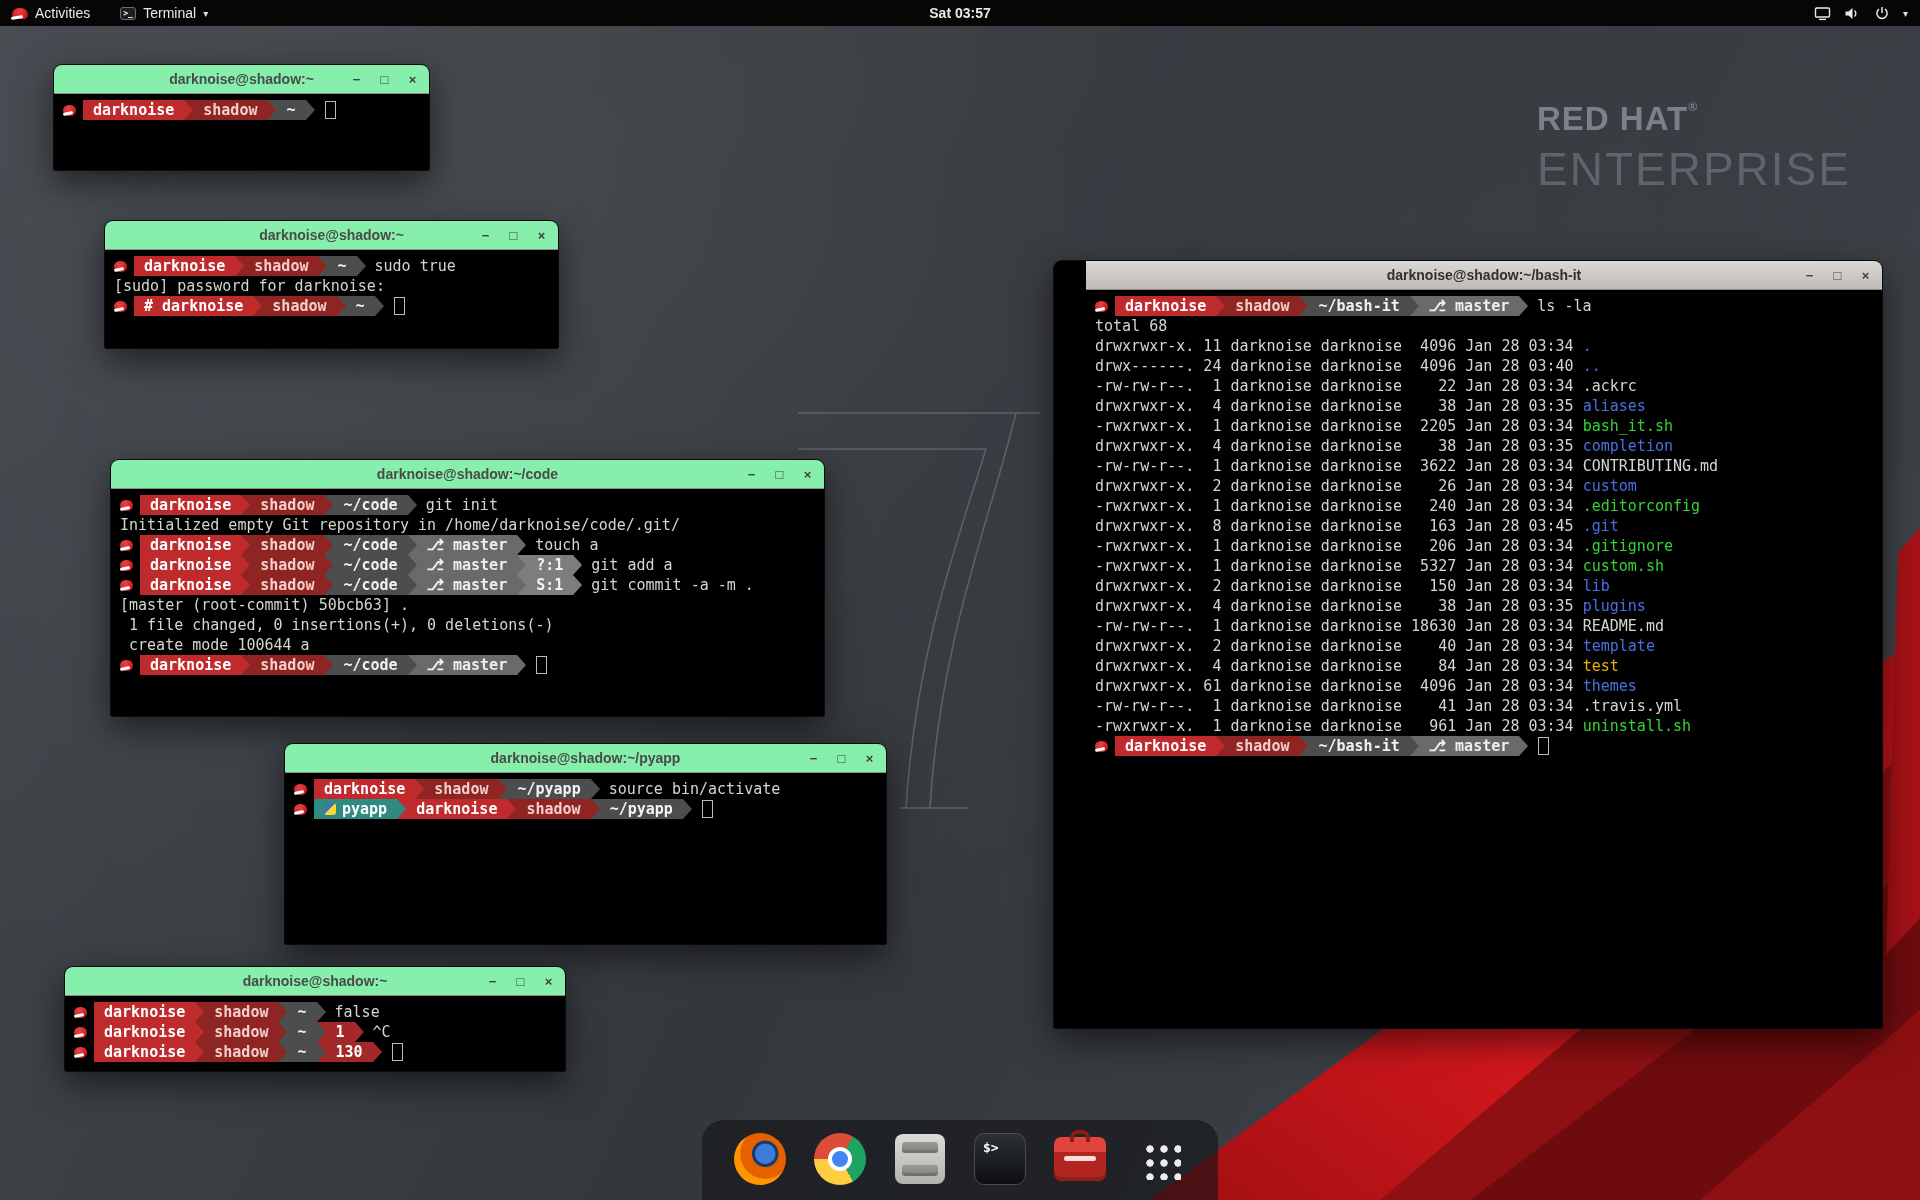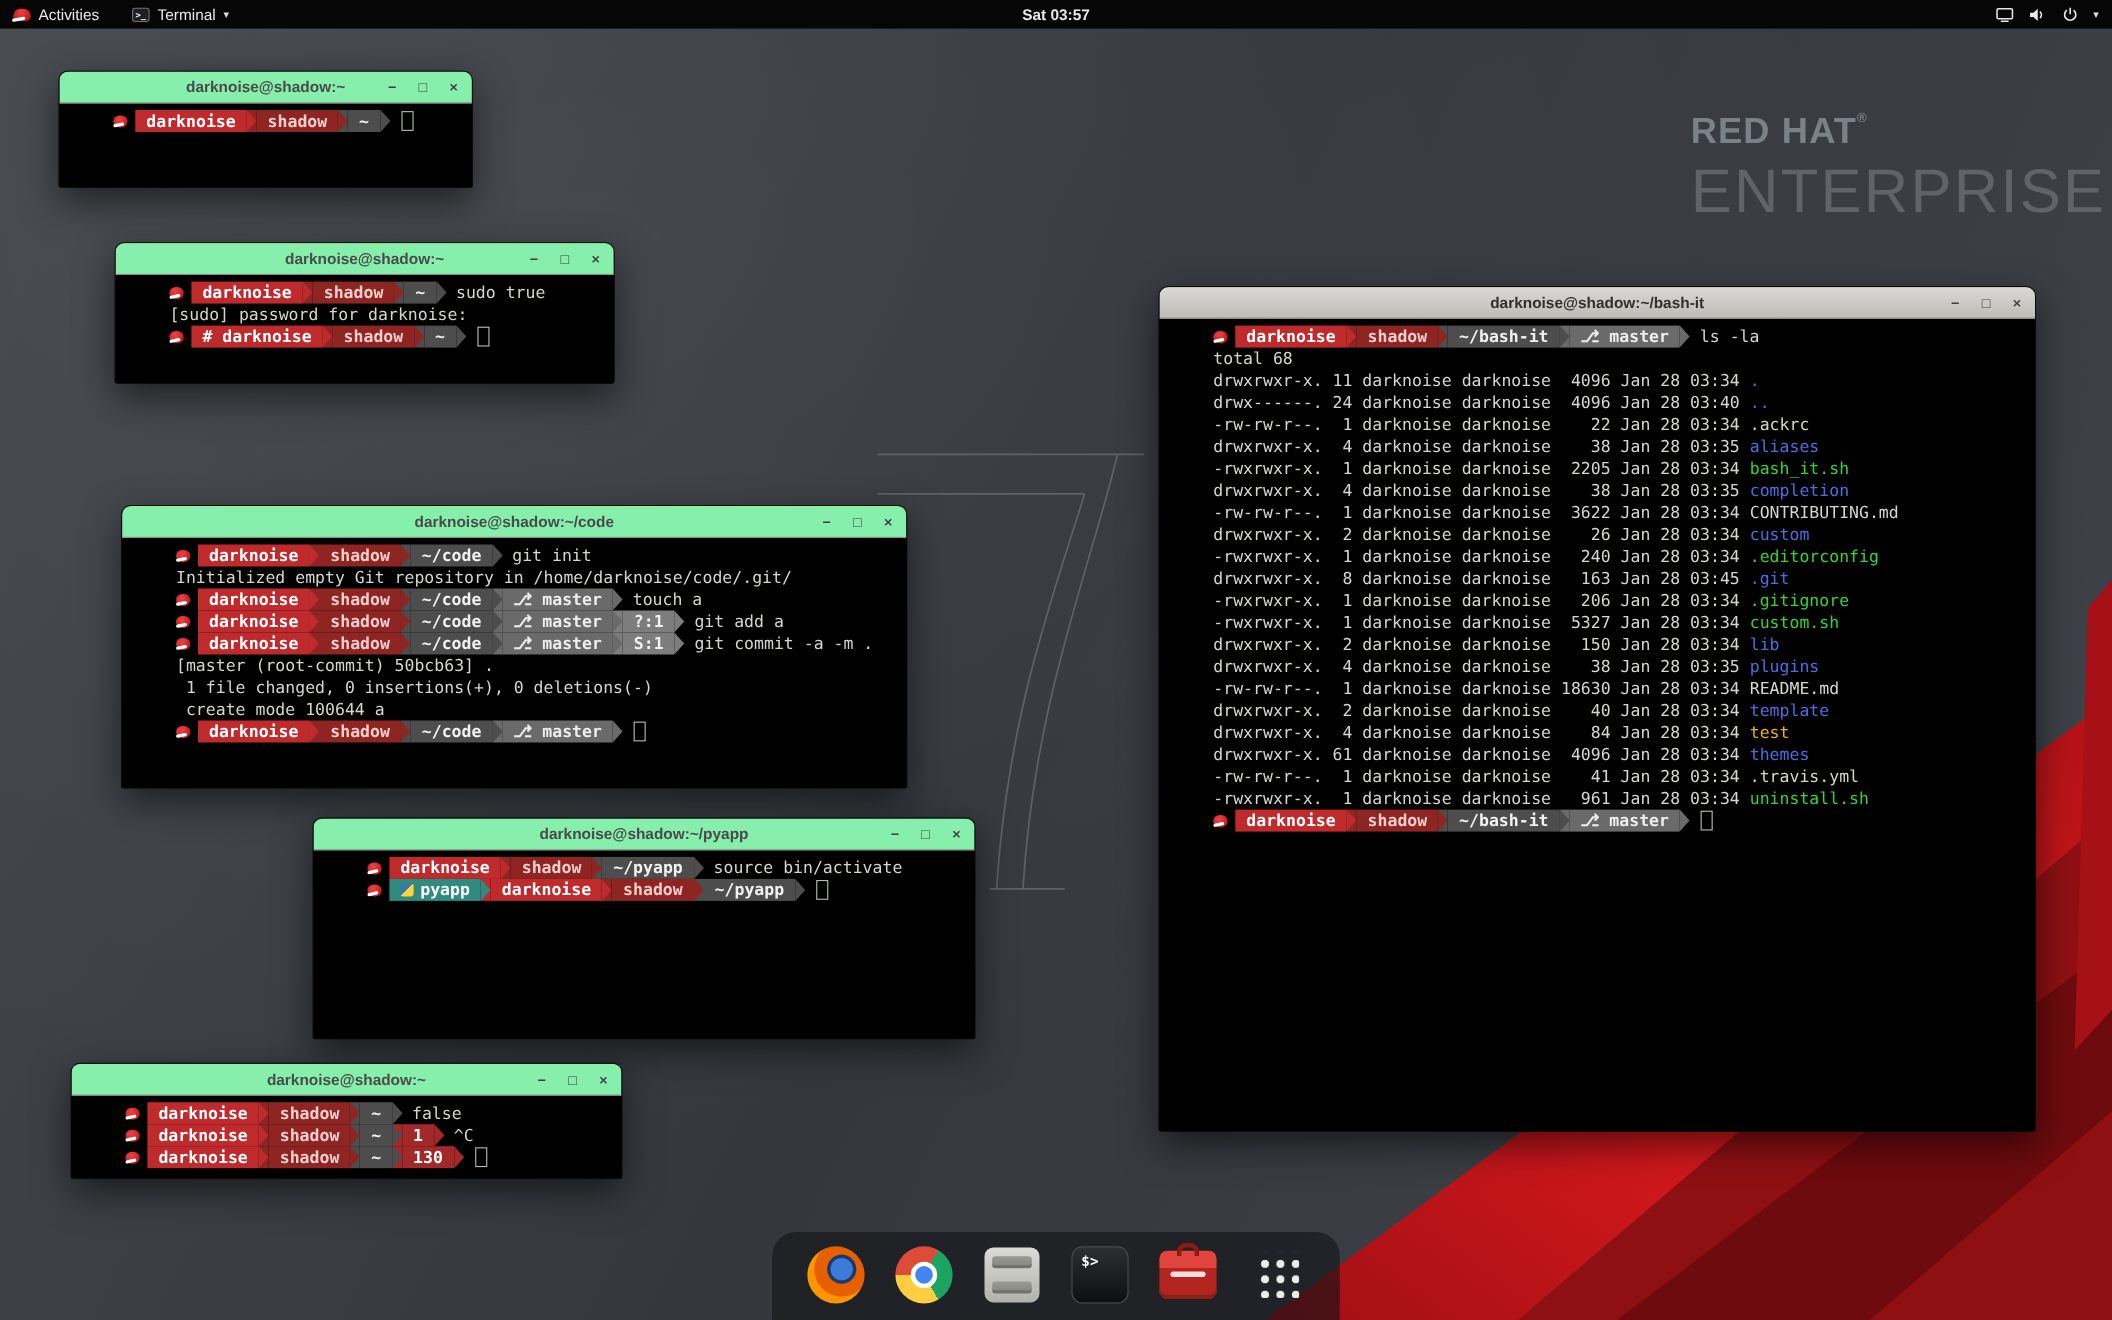--- a/index.html
+++ b/index.html
@@ -22,33 +22,33 @@
     border-radius:8px 8px 5px 5px;position:relative;}
   .hat-mini::after{content:"";position:absolute;left:-1px;bottom:0;width:12px;height:3px;background:#fff;border-radius:2px;transform:rotate(-10deg);}
   .term-mini{width:16px;height:13px;background:#1d1f22;border:1px solid #6f6f6f;border-radius:3px;
     color:#fff;font:bold 8px "DejaVu Sans Mono",monospace;display:flex;align-items:flex-start;padding:1px 0 0 2px;box-sizing:border-box;}
   .chev{font-size:10px;color:#dcdcdc;}
   .tb-right svg{display:block;}
 
   
   .branding{position:absolute;left:1537px;top:100px;color:#5f646b;user-select:none;}
   .branding .b1{font-size:33px;font-weight:bold;letter-spacing:1px;color:#7b8188;margin-bottom:8px;}
-  .branding .b2{font-size:56px;letter-spacing:2px;line-height:1.0;}
+  .branding .b2{font-size:46px;letter-spacing:2px;line-height:1.0;}
   .branding .b3{font-size:46px;letter-spacing:12px;line-height:1.15;}
   .branding sup{font-size:12px;vertical-align:top;color:#7b8188;}
 
   
   .term-window{position:absolute;border-radius:9px 9px 3px 3px;box-shadow:0 12px 34px rgba(0,0,0,.55);
     overflow:hidden;background:#000;border:1px solid rgba(20,20,20,.55);}
   .titlebar{height:28px;display:flex;align-items:center;justify-content:center;position:relative;
     background:#86efac;border-bottom:1px solid #8e8a86;font-weight:bold;font-size:14px;color:#4a4a4a;}
   .titlebar.active{background:linear-gradient(#dbd8d5,#bfbbb7);color:#303030;}
   .win-buttons{position:absolute;right:9px;top:0;height:100%;display:flex;align-items:center;gap:13px;}
   .win-btn{font-size:13px;color:#3f3f3f;width:15px;text-align:center;line-height:15px;}
-  .term-body{padding:6px 0 0 9px;background:#000;height:calc(100% - 29px);box-sizing:border-box;margin-left:40px;}
+  .term-body{padding:6px 0 0 9px;background:#000;height:calc(100% - 29px);box-sizing:border-box;}
   .term-line{display:flex;align-items:center;height:20px;font:15px "DejaVu Sans Mono",monospace;
     color:#d3d7cf;white-space:pre;}
   .seg{display:inline-flex;align-items:center;height:20px;padding:0 10px;font-weight:bold;flex:none;}
   .parrow{width:0;height:0;border-top:10px solid transparent;border-bottom:10px solid transparent;
     border-left:9px solid #000;flex:none;}
   .cursor{width:9px;height:16px;border:1px solid #b8beb4;margin-left:10px;flex:none;}
   .ttext{white-space:pre;}
   .ticon{width:14px;height:12px;margin-right:7px;position:relative;flex:none;display:inline-block;}
   .redhat-icon{width:13px;height:11px;background:radial-gradient(circle at 40% 32%,#ef4343,#b30f12);border-radius:50% / 58%;}
   .redhat-icon::after{content:"";position:absolute;left:0;bottom:1px;width:10px;height:3px;background:#fff;border-radius:2px;transform:rotate(-12deg);}
@@ -214,21 +214,21 @@
           <span class="win-btn">□</span>
           <span class="win-btn">×</span>
         </span>
       </div>
       <div class="term-body">
         <div class="term-line"><span class="ticon redhat-icon"></span><span class="seg" style="background: rgb(191, 42, 45); color: rgb(255, 255, 255);">darknoise</span><span class="parrow" style="border-left-color: rgb(191, 42, 45); background: rgb(143, 37, 35);"></span><span class="seg" style="background: rgb(143, 37, 35); color: rgb(242, 207, 205);">shadow</span><span class="parrow" style="border-left-color: rgb(143, 37, 35); background: rgb(77, 77, 77);"></span><span class="seg" style="background: rgb(77, 77, 77); color: rgb(242, 242, 242);">~</span><span class="parrow" style="border-left-color: rgb(77, 77, 77); background: transparent;"></span><span class="ttext"> false</span></div>
         <div class="term-line"><span class="ticon redhat-icon"></span><span class="seg" style="background: rgb(191, 42, 45); color: rgb(255, 255, 255);">darknoise</span><span class="parrow" style="border-left-color: rgb(191, 42, 45); background: rgb(143, 37, 35);"></span><span class="seg" style="background: rgb(143, 37, 35); color: rgb(242, 207, 205);">shadow</span><span class="parrow" style="border-left-color: rgb(143, 37, 35); background: rgb(77, 77, 77);"></span><span class="seg" style="background: rgb(77, 77, 77); color: rgb(242, 242, 242);">~</span><span class="parrow" style="border-left-color: rgb(77, 77, 77); background: rgb(163, 40, 41);"></span><span class="seg" style="background: rgb(163, 40, 41); color: rgb(255, 255, 255);">1</span><span class="parrow" style="border-left-color: rgb(163, 40, 41); background: transparent;"></span><span class="ttext"> ^C</span></div>
         <div class="term-line"><span class="ticon redhat-icon"></span><span class="seg" style="background: rgb(191, 42, 45); color: rgb(255, 255, 255);">darknoise</span><span class="parrow" style="border-left-color: rgb(191, 42, 45); background: rgb(143, 37, 35);"></span><span class="seg" style="background: rgb(143, 37, 35); color: rgb(242, 207, 205);">shadow</span><span class="parrow" style="border-left-color: rgb(143, 37, 35); background: rgb(77, 77, 77);"></span><span class="seg" style="background: rgb(77, 77, 77); color: rgb(242, 242, 242);">~</span><span class="parrow" style="border-left-color: rgb(77, 77, 77); background: rgb(163, 40, 41);"></span><span class="seg" style="background: rgb(163, 40, 41); color: rgb(255, 255, 255);">130</span><span class="parrow" style="border-left-color: rgb(163, 40, 41); background: transparent;"></span><span class="cursor"></span></div>
       </div>
     </div>
-    <div class="term-window" style="left: 1053px; top: 260px; width: 796px; height: 767px; z-index: 40;">
+    <div class="term-window" style="left: 1053px; top: 260px; width: 796px; height: 767px; z-index: 40; padding-left: 32px;">
       <div class="titlebar active">
         <span class="title">darknoise@shadow:~/bash-it</span>
         <span class="win-buttons">
           <span class="win-btn">−</span>
           <span class="win-btn">□</span>
           <span class="win-btn">×</span>
         </span>
       </div>
       <div class="term-body">
         <div class="term-line"><span class="ticon redhat-icon"></span><span class="seg" style="background: rgb(191, 42, 45); color: rgb(255, 255, 255);">darknoise</span><span class="parrow" style="border-left-color: rgb(191, 42, 45); background: rgb(143, 37, 35);"></span><span class="seg" style="background: rgb(143, 37, 35); color: rgb(242, 207, 205);">shadow</span><span class="parrow" style="border-left-color: rgb(143, 37, 35); background: rgb(77, 77, 77);"></span><span class="seg" style="background: rgb(77, 77, 77); color: rgb(242, 242, 242);">~/bash-it</span><span class="parrow" style="border-left-color: rgb(77, 77, 77); background: rgb(106, 106, 106);"></span><span class="seg" style="background: rgb(106, 106, 106); color: rgb(238, 238, 238);">⎇ master</span><span class="parrow" style="border-left-color: rgb(106, 106, 106); background: transparent;"></span><span class="ttext"> ls -la</span></div>

